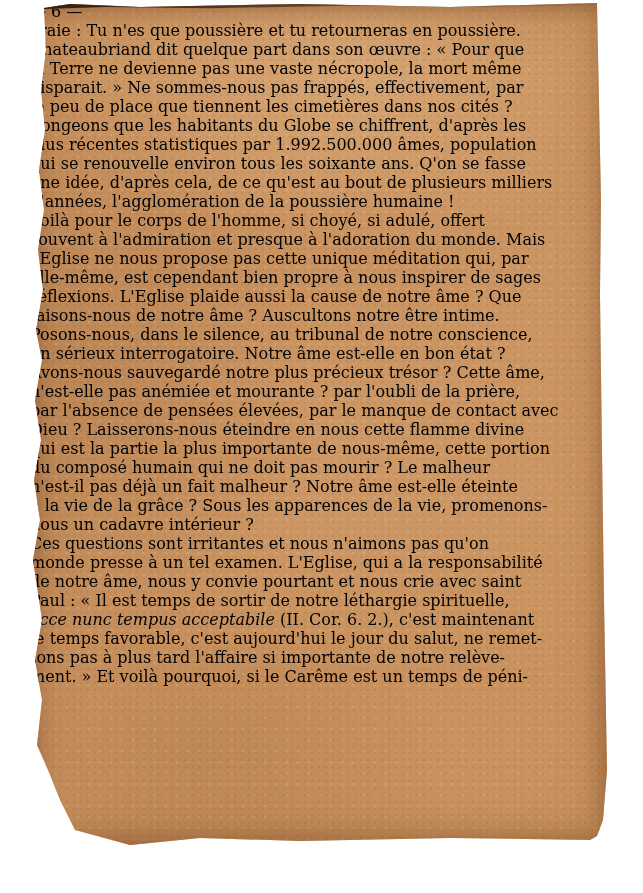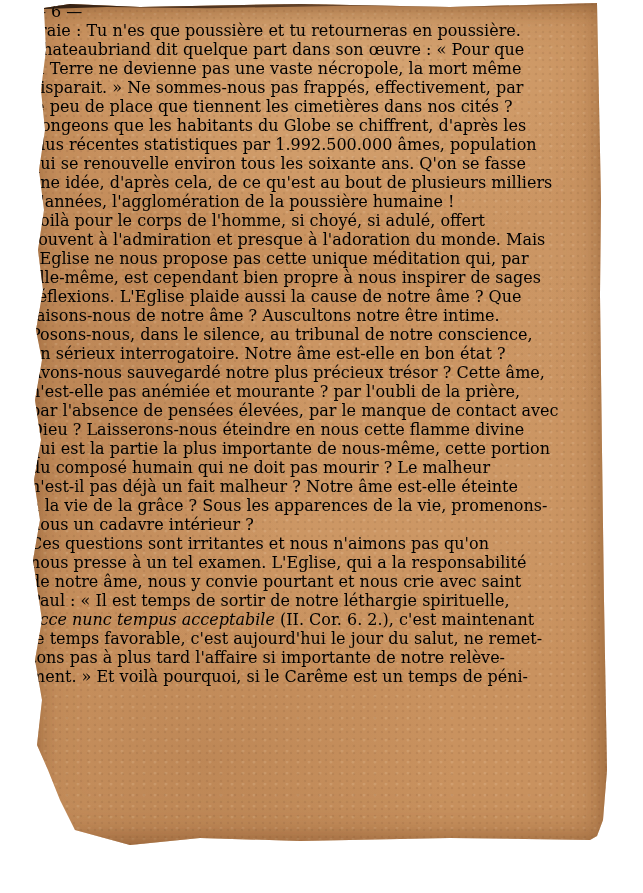--- a/index.html
+++ b/index.html
@@ -130,21 +130,21 @@
           <div class="line">Avons-nous sauvegardé notre plus précieux trésor ? Cette âme,</div>
           <div class="line">n'est-elle pas anémiée et mourante ? par l'oubli de la prière,</div>
           <div class="line">par l'absence de pensées élevées, par le manque de contact avec</div>
           <div class="line">Dieu ? Laisserons-nous éteindre en nous cette flamme divine</div>
           <div class="line">qui est la partie la plus importante de nous-même, cette portion</div>
           <div class="line">du composé humain qui ne doit pas mourir ? Le malheur</div>
           <div class="line">n'est-il pas déjà un fait malheur ? Notre âme est-elle éteinte</div>
           <div class="line">à la vie de la grâce ? Sous les apparences de la vie, promenons-</div>
           <div class="line nojust">nous un cadavre intérieur ?</div>
           <div class="line indent">Ces questions sont irritantes et nous n'aimons pas qu'on</div>
-          <div class="line">nous presse à un tel examen. L'Eglise, qui a la responsabilité</div>
+          <div class="line">monde presse à un tel examen. L'Eglise, qui a la responsabilité</div>
           <div class="line">de notre âme, nous y convie pourtant et nous crie avec saint</div>
           <div class="line">Paul : « Il est temps de sortir de notre léthargie spirituelle,</div>
           <div class="line"><i>ecce nunc tempus acceptabile</i> (II. Cor. 6. 2.), c'est maintenant</div>
           <div class="line">le temps favorable, c'est aujourd'hui le jour du salut, ne remet-</div>
           <div class="line">tons pas à plus tard l'affaire si importante de notre relève-</div>
           <div class="line">ment. » Et voilà pourquoi, si le Carême est un temps de péni-</div>
         </div>
     </div>
   </div>
 </div>

